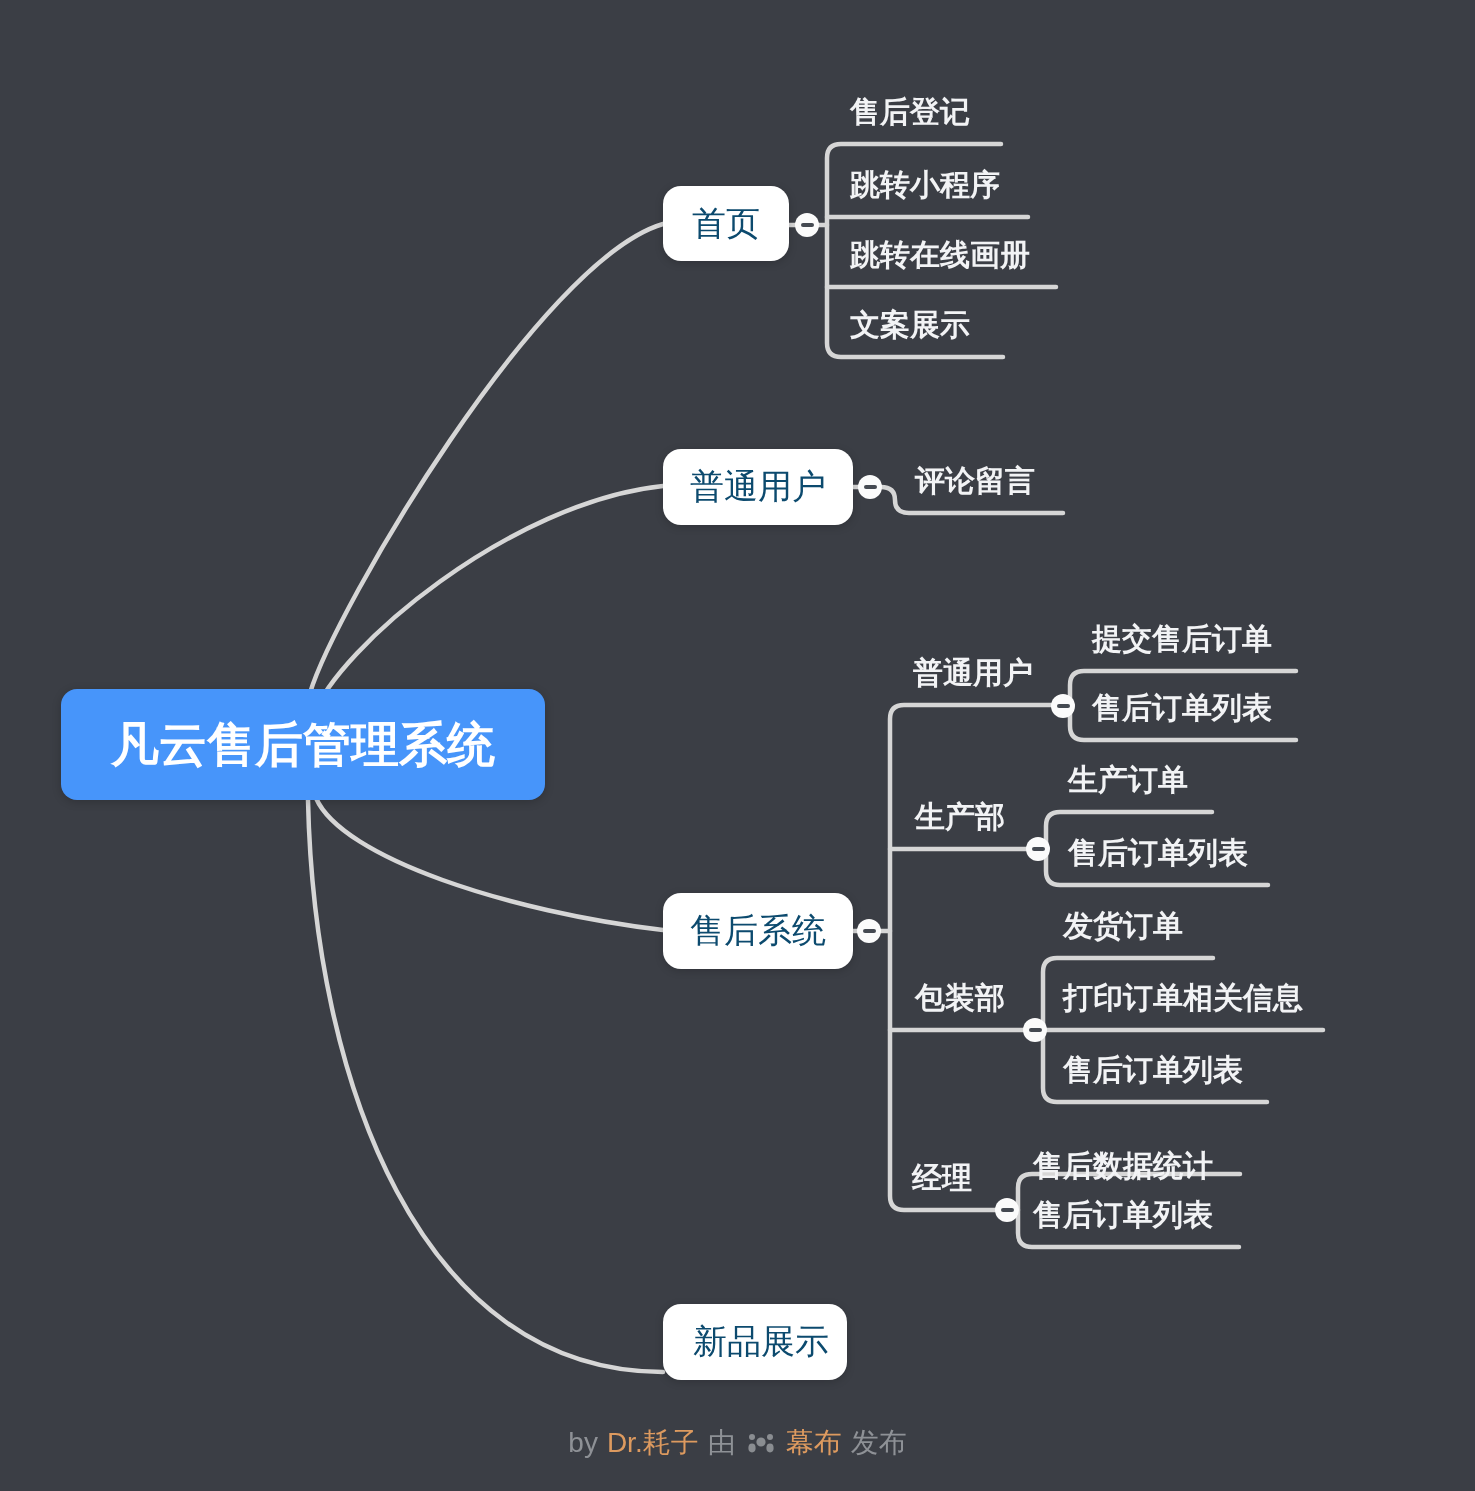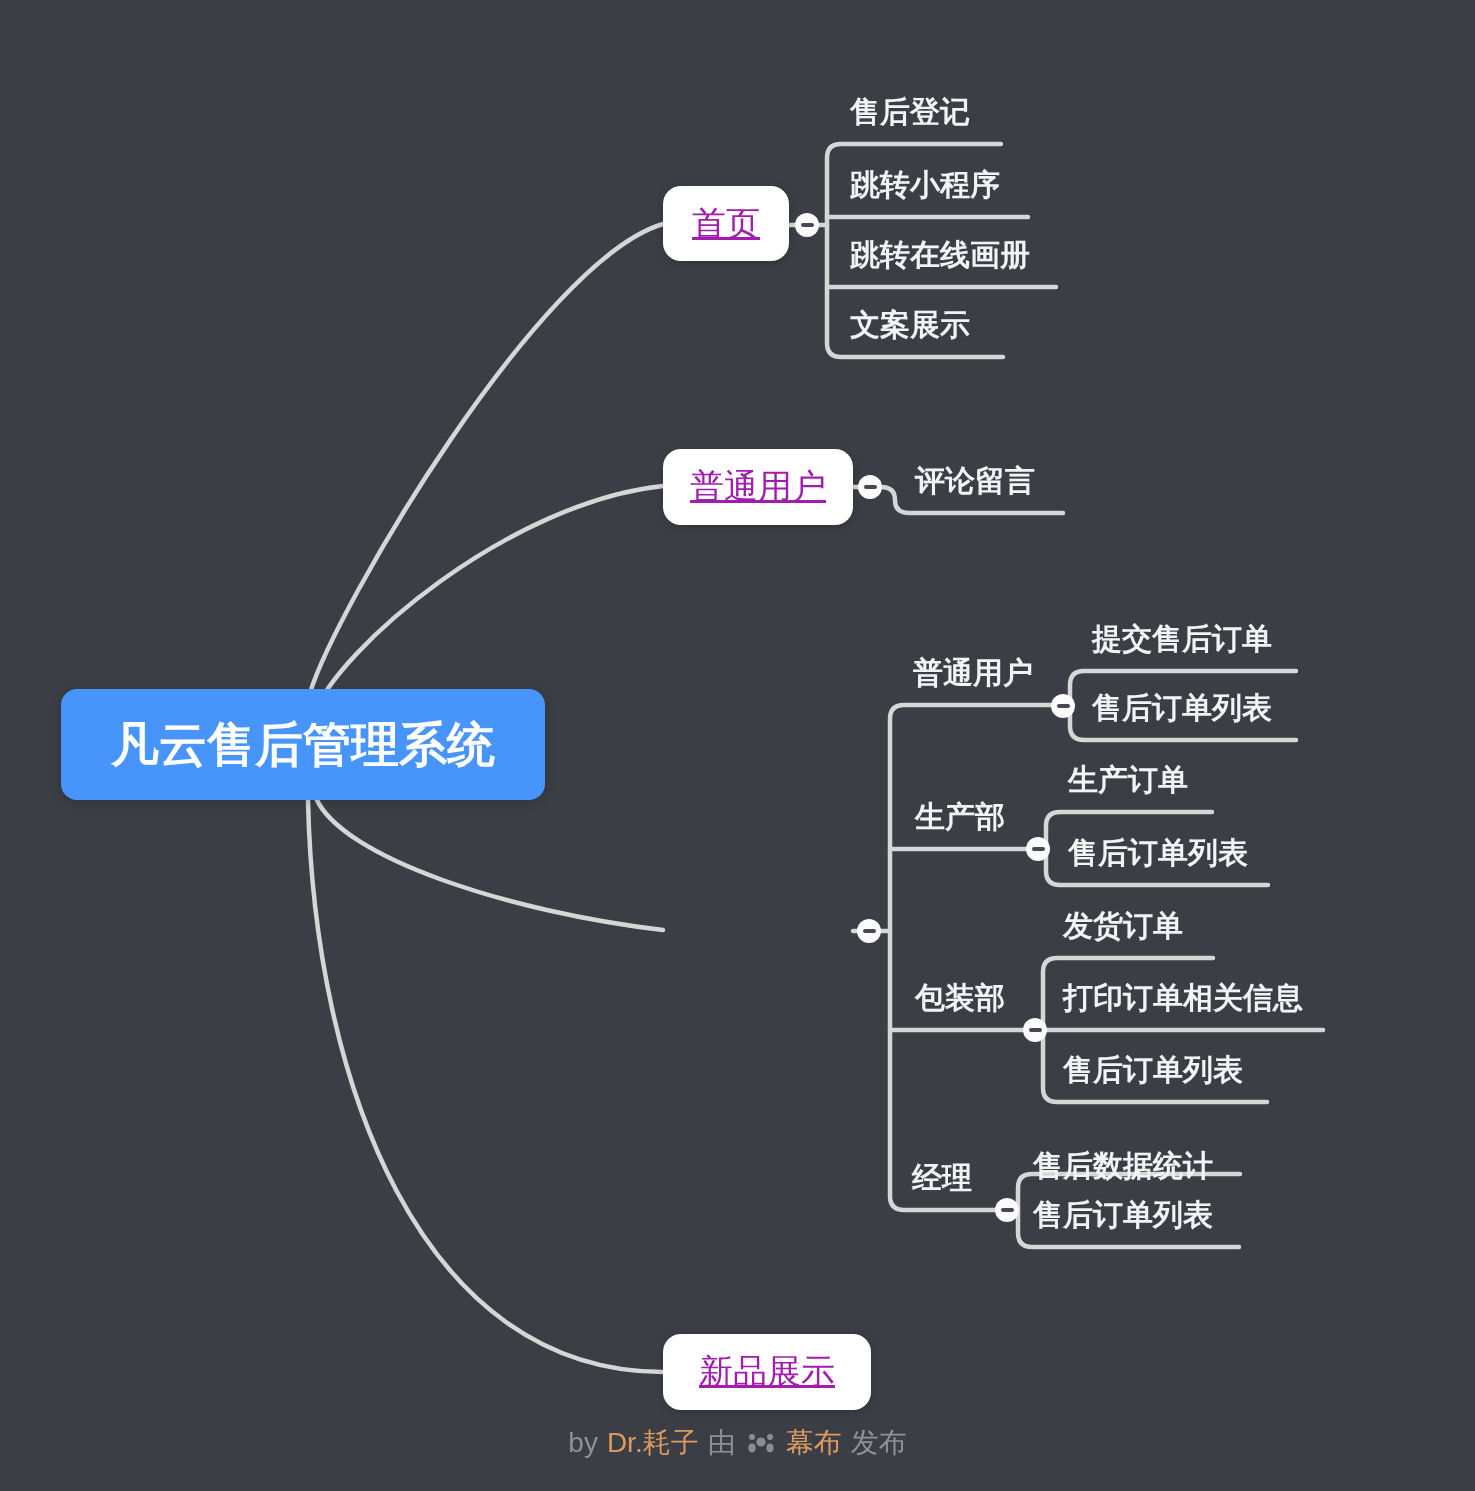--- a/index.html
+++ b/index.html
@@ -9,23 +9,23 @@
     background:#3b3e45;
     overflow:hidden;
     font-family:"Liberation Sans", sans-serif;
   }
   #edges{position:absolute;left:0;top:0;z-index:1;}
   #edges path{fill:none;stroke:#d6d6d6;stroke-width:4.5;stroke-linecap:round;stroke-linejoin:round;}
   .node-box{
     position:absolute;z-index:3;
     background:#ffffff;border-radius:18px;
     display:flex;align-items:center;justify-content:center;
-    color:#a21caf;font-size:34px;font-weight:500;
+    color:#0c4a6e;font-size:34px;font-weight:500;
     box-shadow:0 2px 8px rgba(0,0,0,0.18);
-    cursor:pointer;white-space:nowrap;text-decoration:underline;
+    cursor:pointer;white-space:nowrap;
   }
   .root-box{
     position:absolute;z-index:3;
     background:#4795fa;border-radius:16px;
     display:flex;align-items:center;justify-content:center;
     color:#ffffff;font-size:48px;font-weight:600;
     box-shadow:0 2px 10px rgba(0,0,0,0.2);
     cursor:pointer;white-space:nowrap;
   }
   .leaf{
@@ -98,21 +98,24 @@
   <div class="root-box" style="left:61px;top:689px;width:484px;height:111px;">
     <span>凡云售后管理系统</span>
   </div>
 
   <div class="node-box" style="left:663px;top:186px;width:126px;height:75px;">
     <span>首页</span>
   </div>
   <div class="node-box" style="left:663px;top:449px;width:190px;height:76px;">
     <span>普通用户</span>
   </div>
-  <div class="node-box" style="left:663px;top:1334px;width:208px;height:76px;">
+  <div class="node-box" style="left:663px;top:893px;width:190px;height:76px;">
+    <span>售后系统</span>
+  </div>
+  <div class="node-box" style="left:663px;top:1304px;width:172px;height:76px;padding-left:12px;">
     <span>新品展示</span>
   </div>
 
   <div class="leaf" style="left:850px;top:95px;">售后登记</div>
   <div class="leaf" style="left:850px;top:168px;">跳转小程序</div>
   <div class="leaf" style="left:850px;top:238px;">跳转在线画册</div>
   <div class="leaf" style="left:850px;top:308px;">文案展示</div>
 
   <div class="leaf" style="left:915px;top:464px;">评论留言</div>
 

